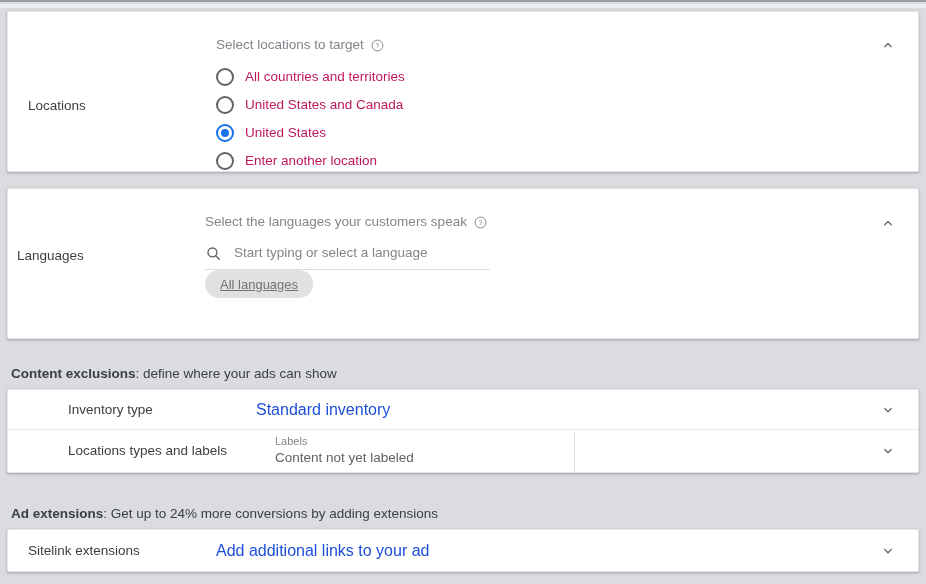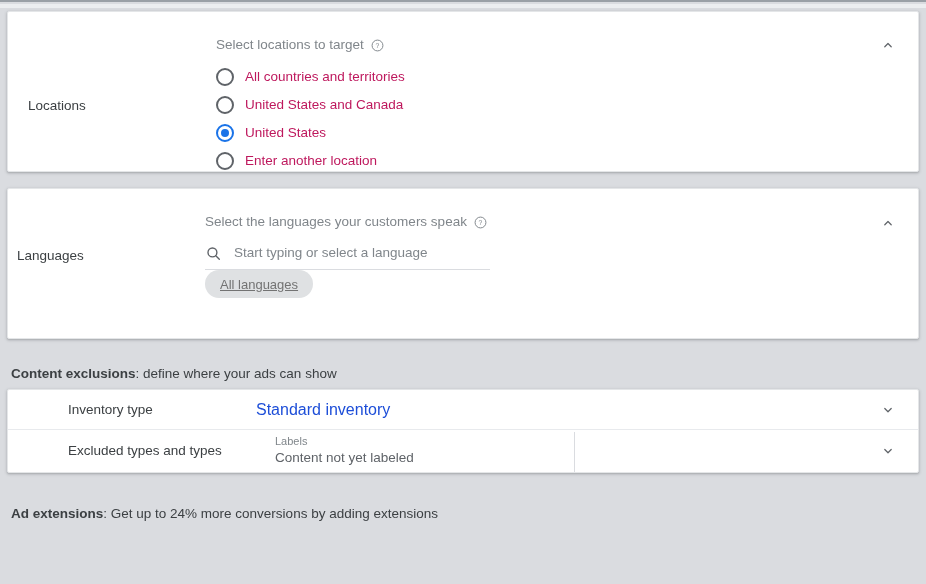--- a/index.html
+++ b/index.html
@@ -342,21 +342,21 @@
       <div class="chevron" style="right:20px; top:10px;">
         <svg width="14" height="14" viewBox="0 0 24 24">
           <path d="M6.5 9.4 L12 15 L17.5 9.4" fill="none" stroke="#5f6368" stroke-width="2.1" stroke-linecap="round" stroke-linejoin="round"></path>
         </svg>
       </div>
     </div>
 
     <div class="row-divider" style="top:39px;"></div>
 
     <div class="collapsed-row" style="height:43px; padding-left:20px;">
-      <span class="collapsed-label" style="width:188px;">Excluded types and types</span>
+      <span class="collapsed-label" style="width:188px;">Locations types and labels</span>
 
       <div class="dualcol" style="flex:1;">
         <div class="vdivider" style="left:318px; top:-2px; height:40px;"></div>
         <div class="col" style="padding-left:19px;">
           <div class="col-caption">Labels</div>
           <div class="col-value">Content not yet labeled</div>
         </div>
       </div>
 
       <div class="chevron" style="right:20px; top:12px;">
@@ -364,14 +364,26 @@
           <path d="M6.5 9.4 L12 15 L17.5 9.4" fill="none" stroke="#5f6368" stroke-width="2.1" stroke-linecap="round" stroke-linejoin="round"></path>
         </svg>
       </div>
     </div>
   </div>
 
   <div class="group-head" style="left:11px; top:505px;">
     <b>Ad extensions</b><span>: Get up to 24% more conversions by adding extensions</span>
   </div>
 
+  <div class="card" style="left:7px; top:529px; width:912px; height:43px;">
+
+    <div class="collapsed-row" style="height:41px; padding-left:20px;">
+      <span class="collapsed-label" style="width:188px;">Sitelink extensions</span>
+      <span class="collapsed-value">Add additional links to your ad</span>
+      <div class="chevron" style="right:20px; top:11px;">
+        <svg width="14" height="14" viewBox="0 0 24 24">
+          <path d="M6.5 9.4 L12 15 L17.5 9.4" fill="none" stroke="#5f6368" stroke-width="2.1" stroke-linecap="round" stroke-linejoin="round"></path>
+        </svg>
+      </div>
+    </div>
+  </div>
 
 </div>
 
 </body></html>

